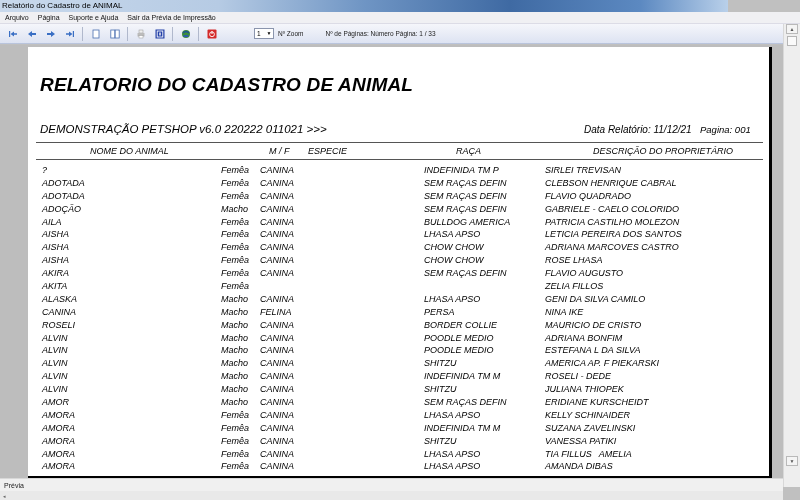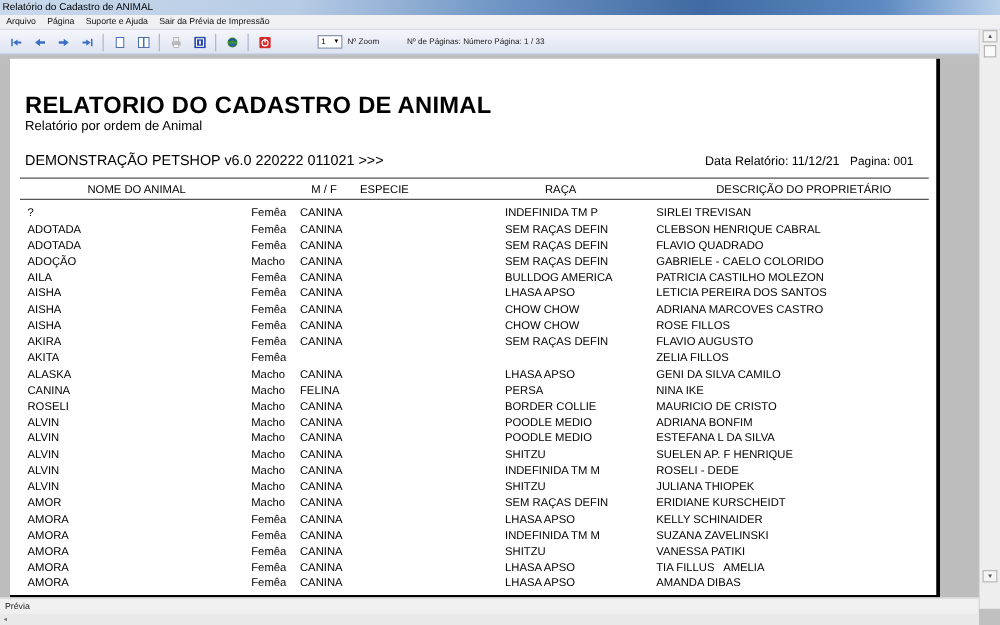--- a/index.html
+++ b/index.html
@@ -1,18 +1,18 @@
 <!DOCTYPE html>
 <html><head>
 <meta charset="utf-8">
 <style>
   * { box-sizing: border-box; margin: 0; padding: 0; }
   html, body { width: 800px; height: 500px; overflow: hidden; background: #c0c0c0; font-family: "Liberation Sans", sans-serif; }
   .titlebar {
-    position: absolute; left: 0; top: 0; width: 800px; height: 12px;
+    position: absolute; left: 0; top: 0; width: 728px; height: 12px;
     background: linear-gradient(90deg, #c9d9ec 0%, #b6cbe4 30%, #6f95c4 50%, #3f6aa3 70%, #5c89c1 88%, #b9d0ea 100%);
     font-size: 8px; color: #000; padding-left: 2px; line-height: 12px;
   }
   .menubar {
     position: absolute; left: 0; top: 12px; width: 800px; height: 12px;
     background: #f0f0f3; border-bottom: 1px solid #dcdce6;
     font-size: 7px; line-height: 12px; display: flex; padding-left: 5px;
   }
   .menubar .mi { margin-right: 9px; color: #111; cursor: default; }
   .toolbar {
@@ -35,22 +35,22 @@
     position: absolute; left: 783px; top: 24px; width: 17px; height: 463px;
     background: #eeeeee; border-left: 1px solid #d8d8d8;
   }
   .vscroll .btn { position: absolute; left: 2px; width: 12px; height: 10px; background: #f4f4f4; border: 1px solid #b9b9b9; font-size: 5px; line-height: 8px; text-align: center; color: #555; }
   .vscroll .thumb { position: absolute; left: 3px; top: 12px; width: 10px; height: 10px; background: #fafafa; border: 1px solid #b5b5b5; }
   .viewer {
     position: absolute; left: 0; top: 45px; width: 783px; height: 433px; background: #bdbdbd;
     overflow: hidden;
   }
   .page {
-    position: absolute; left: 8px; top: 2px; width: 744px; height: 432px;
-    background: #fff; border-right: 3px solid #000; border-bottom: 3px solid #000;
+    position: absolute; left: 28px; top: 2px; width: 744px; height: 432px;
+    background: #fff; border-right: 3px solid #000; border-bottom: 3px solid #000; font-style: italic;
   }
   .rtitle { position: absolute; left: 12px; top: 27px; font-size: 19px; font-weight: bold; color: #000; letter-spacing: 0.2px; }
   .rsub { position: absolute; left: 12px; top: 48px; font-size: 10.5px; color: #000; }
   .rcompany { position: absolute; left: 12px; top: 76px; font-size: 11.5px; color: #000; }
   .rdate { position: absolute; left: 516px; top: 77px; font-size: 10px; color: #000; padding-left: 40px; }
   .rpage { position: absolute; left: 672px; top: 77px; font-size: 9.5px; color: #000; }
   .hline { position: absolute; left: 8px; width: 727px; height: 1px; background: #555; }
   .hdr { position: absolute; top: 99px; font-size: 9px; color: #000; margin-left: 48px; }
   .rows { position: absolute; left: 0; top: 118px; width: 740px; }
   .row { position: relative; height: 12.9px; font-size: 9px; color: #000; }
@@ -153,21 +153,20 @@
 
 <div class="vscroll">
   <div class="btn" style="top:0;">▲</div>
   <div class="thumb"></div>
   <div class="btn" style="top:432px;">▼</div>
 </div>
 
 <div class="viewer">
   <div class="page">
     <div class="rtitle">RELATORIO DO CADASTRO DE ANIMAL</div>
-    <div class="rsub">Relatório por ordem de Animal</div>
     <div class="rcompany">DEMONSTRAÇÃO PETSHOP v6.0 220222 011021 &gt;&gt;&gt;</div>
     <div class="rdate">Data Relatório: 11/12/21</div>
     <div class="rpage">Pagina: 001</div>
     <div class="hline" style="top:95px;"></div>
     <div class="hdr" style="left:14px;">NOME DO ANIMAL</div>
     <div class="hdr" style="left:193px;">M / F</div>
     <div class="hdr" style="left:232px;">ESPECIE</div>
     <div class="hdr" style="left:380px;">RAÇA</div>
     <div class="hdr" style="left:517px;">DESCRIÇÃO DO PROPRIETÁRIO</div>
     <div class="hline" style="top:112px;"></div>
@@ -219,21 +218,21 @@
           <span class="c2">Femêa</span>
           <span class="c3">CANINA</span>
           <span class="c4">CHOW CHOW</span>
           <span class="c5">ADRIANA MARCOVES CASTRO</span>
         </div>
         <div class="row">
           <span class="c1">AISHA</span>
           <span class="c2">Femêa</span>
           <span class="c3">CANINA</span>
           <span class="c4">CHOW CHOW</span>
-          <span class="c5">ROSE FILLOS</span>
+          <span class="c5">ROSE LHASA</span>
         </div>
         <div class="row">
           <span class="c1">AKIRA</span>
           <span class="c2">Femêa</span>
           <span class="c3">CANINA</span>
           <span class="c4">SEM RAÇAS DEFIN</span>
           <span class="c5">FLAVIO AUGUSTO</span>
         </div>
         <div class="row">
           <span class="c1">AKITA</span>
@@ -275,21 +274,21 @@
           <span class="c2">Macho</span>
           <span class="c3">CANINA</span>
           <span class="c4">POODLE MEDIO</span>
           <span class="c5">ESTEFANA L DA SILVA</span>
         </div>
         <div class="row">
           <span class="c1">ALVIN</span>
           <span class="c2">Macho</span>
           <span class="c3">CANINA</span>
           <span class="c4">SHITZU</span>
-          <span class="c5">SUELEN AP. F HENRIQUE</span>
+          <span class="c5">AMERICA AP. F PIEKARSKI</span>
         </div>
         <div class="row">
           <span class="c1">ALVIN</span>
           <span class="c2">Macho</span>
           <span class="c3">CANINA</span>
           <span class="c4">INDEFINIDA TM M</span>
           <span class="c5">ROSELI - DEDE</span>
         </div>
         <div class="row">
           <span class="c1">ALVIN</span>

